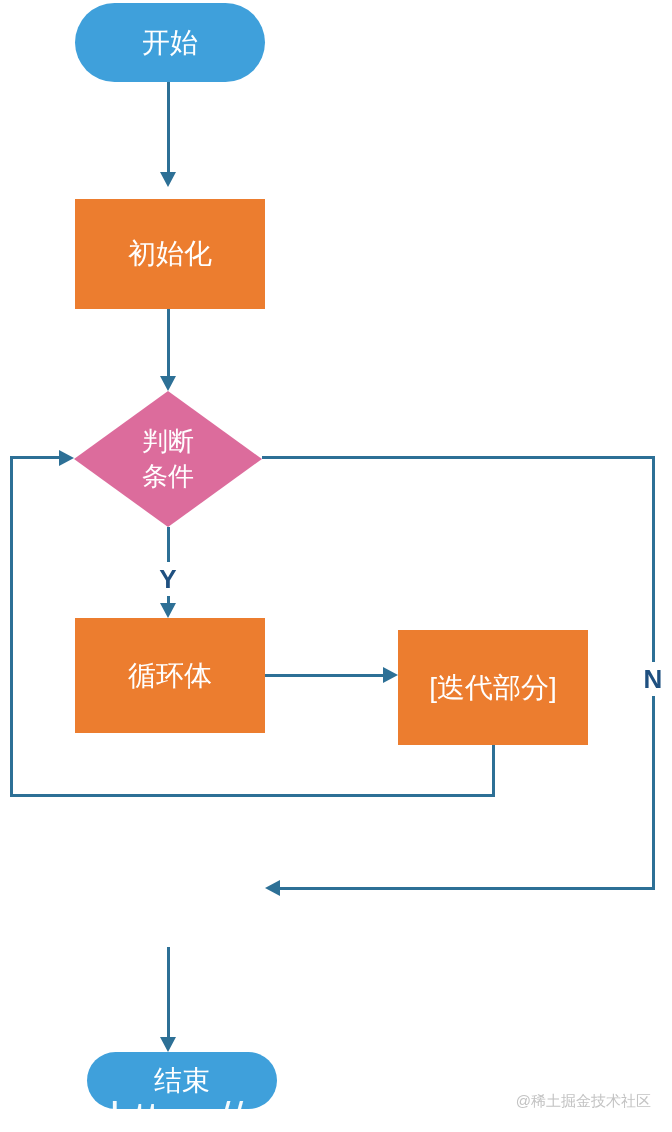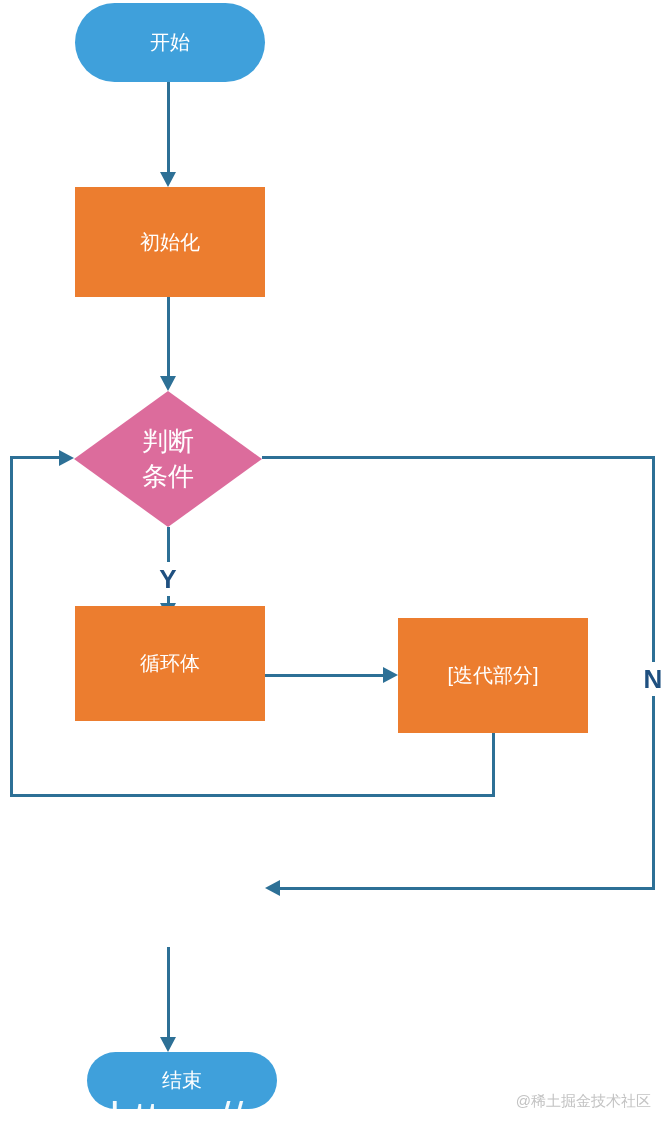--- a/index.html
+++ b/index.html
@@ -18,27 +18,27 @@
     position:relative;
     width:672px; height:1132px;
     background:#ffffff;
     overflow:hidden;
   }
   
   .node {
     position:absolute;
     display:flex; align-items:center; justify-content:center;
     color:#ffffff;
-    font-size:20px;
+    font-size:28px;
     text-align:center;
     line-height:1.35;
     white-space:pre-line;
   }
   .terminal { background:var(--c-terminal); border-radius:40px; }
-  .process  { background:var(--c-process); }
+  .process  { background:var(--c-process);margin-top:12px; }
   .decision {
     background:var(--c-decision);
     clip-path:polygon(50% 0, 100% 50%, 50% 100%, 0 50%);
     font-size:26px;
   }
   
   .line { position:absolute; background:var(--c-connector); }
   .v { width:3px; }
   .h { height:3px; }
   .arrow { position:absolute; width:0; height:0; }

